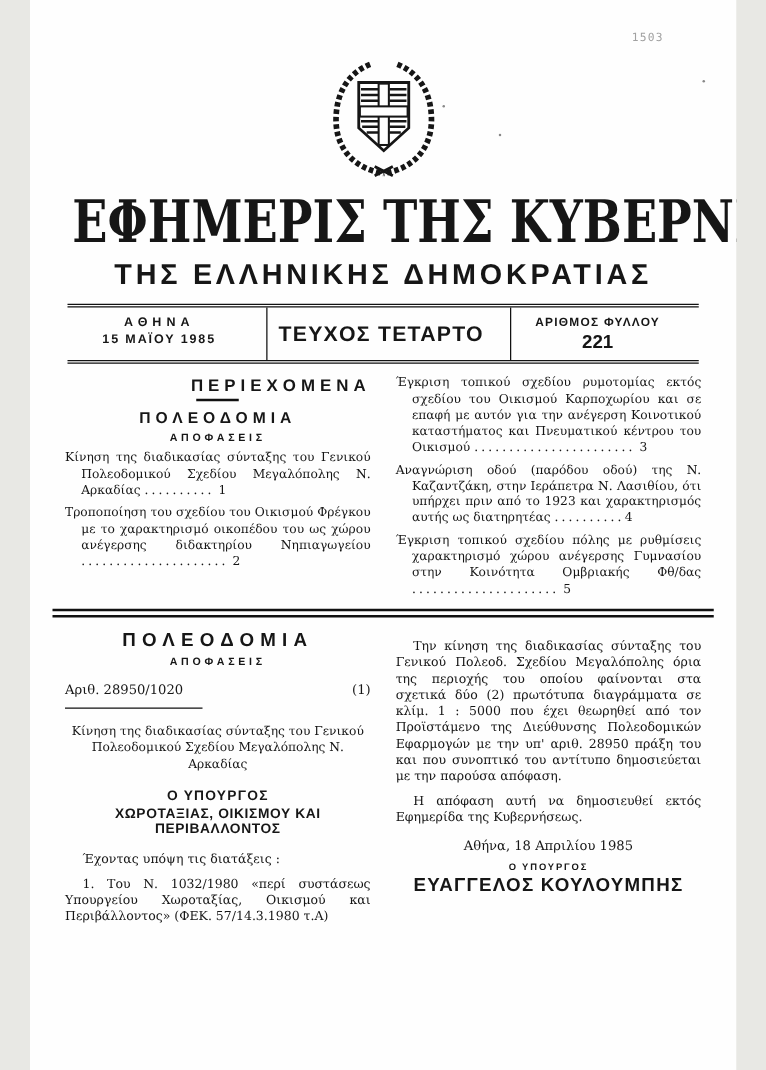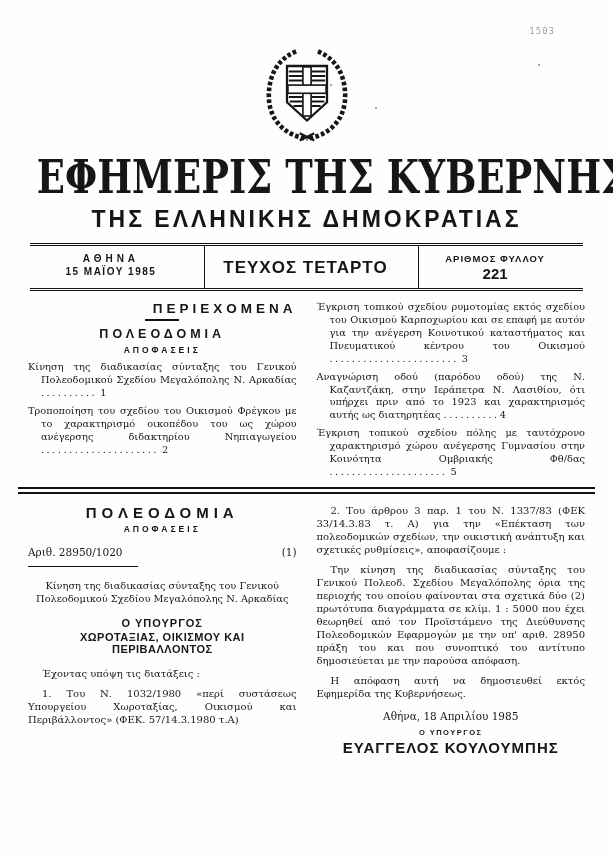--- a/index.html
+++ b/index.html
@@ -1,17 +1,17 @@
 <!DOCTYPE html>
 <html><head>
 <meta charset="utf-8">
 <style>
   html,body { margin:0; padding:0; background:#e8e8e4; }
   .page {
-    position:relative; width:613px; height:856px; margin:0 auto;
+    position:relative; width:565px; height:856px; margin:0 auto;
     background:#fefefe; color:#161616; overflow:hidden;
     font-family:"DejaVu Serif", serif;
   }
   
   .stamp {
     position:absolute; top:26px; right:58px; font-size:9px; color:#8a8a8a;
     letter-spacing:1px; filter:blur(0.4px); opacity:.8;
     font-family:"DejaVu Sans Mono", monospace;
   }
   .speck { position:absolute; width:2px; height:2px; background:#555; border-radius:50%; opacity:.7; }
@@ -174,21 +174,21 @@
     </div>
 
     <div class="col">
       <div class="toc-entry" style="margin-top:0;">
         <span>Έγκριση τοπικού σχεδίου ρυμοτομίας εκτός σχεδίου του Οικισμού Καρποχωρίου και σε επαφή με αυτόν για την ανέγερση Κοινοτικού καταστήματος και Πνευματικού κέντρου του Οικισμού </span><span class="toc-dots">.......................</span><span class="toc-num"> 3</span>
       </div>
       <div class="toc-entry">
         <span>Αναγνώριση οδού (παρόδου οδού) της Ν. Καζαντζάκη, στην Ιεράπετρα Ν. Λασιθίου, ότι υπήρχει πριν από το 1923 και χαρακτηρισμός αυτής ως διατηρητέας </span><span class="toc-dots">..........</span><span class="toc-num">4</span>
       </div>
       <div class="toc-entry">
-        <span>Έγκριση τοπικού σχεδίου πόλης με ταυτόχρονο χαρακτηρισμό χώρου ανέγερσης Γυμνασίου στην Κοινότητα Ομβριακής Φθ/δας </span><span class="toc-dots">.....................</span><span class="toc-num"> 5</span>
+        <span>Έγκριση τοπικού σχεδίου πόλης με ρυθμίσεις χαρακτηρισμό χώρου ανέγερσης Γυμνασίου στην Κοινότητα Ομβριακής Φθ/δας </span><span class="toc-dots">.....................</span><span class="toc-num"> 5</span>
       </div>
     </div>
   </div>
 
   <div class="double-rule"></div>
 
   <div class="body-cols">
     <div class="col">
       <div class="body-section">ΠΟΛΕΟΔΟΜΙΑ</div>
       <div class="body-subsection">ΑΠΟΦΑΣΕΙΣ</div>
@@ -204,21 +204,20 @@
       <div class="authority">
         <div class="l1">Ο ΥΠΟΥΡΓΟΣ</div>
         <div class="l2">ΧΩΡΟΤΑΞΙΑΣ, ΟΙΚΙΣΜΟΥ ΚΑΙ ΠΕΡΙΒΑΛΛΟΝΤΟΣ</div>
       </div>
 
       <div class="para first">Έχοντας υπόψη τις διατάξεις :</div>
       <div class="para">1. Του Ν. 1032/1980 «περί συστάσεως Υπουργείου Χωροταξίας, Οικισμού και Περιβάλλοντος» (ΦΕΚ. 57/14.3.1980 τ.Α)</div>
     </div>
 
     <div class="col">
-      <div class="para" style="margin-top:0;">2. Του άρθρου 3 παρ. 1 του Ν. 1337/83 (ΦΕΚ 33/14.3.83 τ. Α) για την «Επέκταση των πολεοδομικών σχεδίων, την οικιστική ανάπτυξη και σχετικές ρυθμίσεις», αποφασίζουμε :</div>
       <div class="para">Την κίνηση της διαδικασίας σύνταξης του Γενικού Πολεοδ. Σχεδίου Μεγαλόπολης όρια της περιοχής του οποίου φαίνονται στα σχετικά δύο (2) πρωτότυπα διαγράμματα σε κλίμ. 1 : 5000 που έχει θεωρηθεί από τον Προϊστάμενο της Διεύθυνσης Πολεοδομικών Εφαρμογών με την υπ' αριθ. 28950 πράξη του και που συνοπτικό του αντίτυπο δημοσιεύεται με την παρούσα απόφαση.</div>
       <div class="para">Η απόφαση αυτή να δημοσιευθεί εκτός Εφημερίδα της Κυβερνήσεως.</div>
 
       <div class="date-line">Αθήνα, 18 Απριλίου 1985</div>
       <div class="sig-title">Ο ΥΠΟΥΡΓΟΣ</div>
       <div class="sig-name">ΕΥΑΓΓΕΛΟΣ ΚΟΥΛΟΥΜΠΗΣ</div>
     </div>
   </div>
 
 </div>

